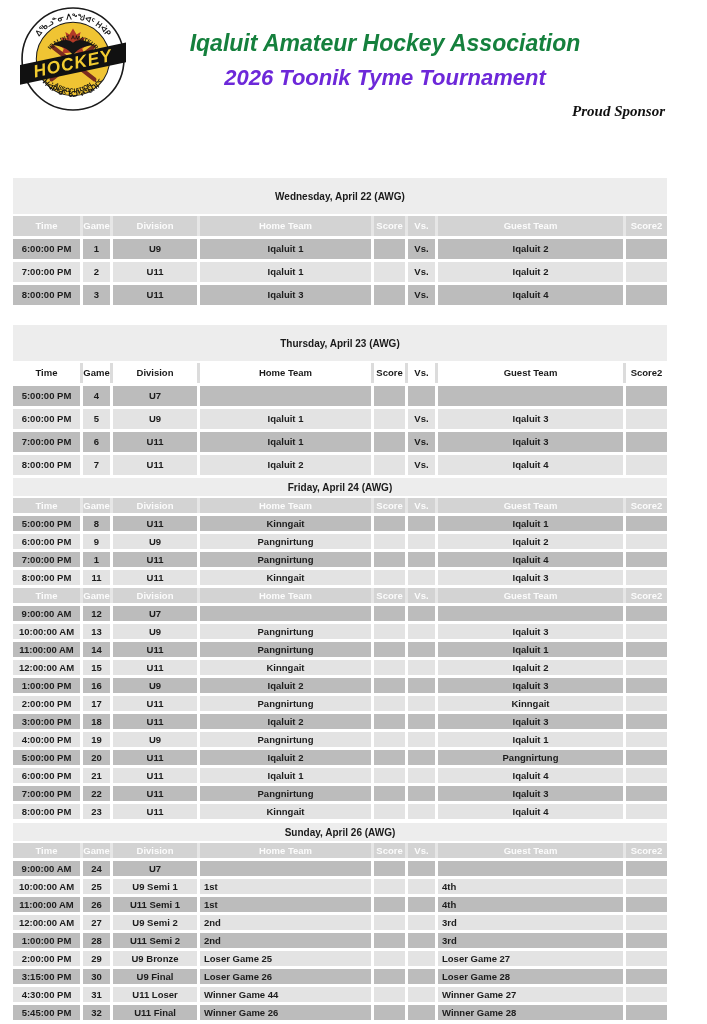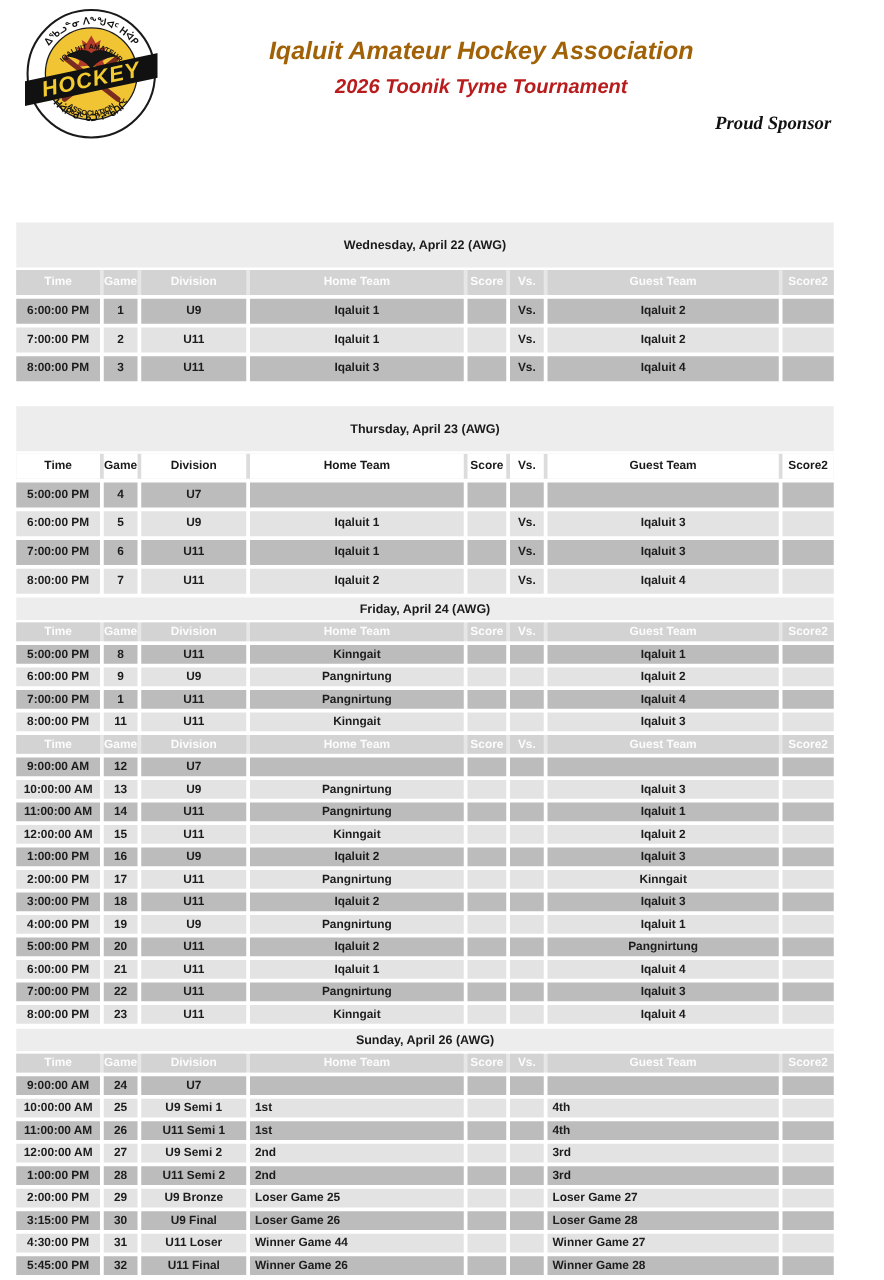--- a/index.html
+++ b/index.html
@@ -3,24 +3,24 @@
 <meta charset="utf-8">
 <style>
   html,body{margin:0;padding:0;}
   body{
     width:707px;height:1024px;background:#ffffff;overflow:hidden;
     font-family:"Liberation Sans", sans-serif;color:#1a1a1a;
   }
   .masthead{position:relative;height:172px;}
   .logo{position:absolute;left:20px;top:6px;width:106px;height:106px;}
   .titles{margin-left:105px;width:560px;text-align:center;padding-top:30px;}
-  .org-title{margin:0;font-size:20px;font-weight:bold;font-style:italic;color:#a16207;}
+  .org-title{margin:0;font-size:23px;font-weight:bold;font-style:italic;color:#15803d;}
   .cn-row{display:flex;align-items:center;justify-content:center;gap:5px;margin-top:5px;height:30px;}
   .cn-text{font-size:19px;font-weight:800;font-style:italic;color:#b5121e;letter-spacing:-0.3px;}
-  .tourn-title{margin:8px 0 0;font-size:16px;font-weight:bold;font-style:italic;color:#b91c1c;}
+  .tourn-title{margin:8px 0 0;font-size:22px;font-weight:bold;font-style:italic;color:#6d28d9;}
   .proud{margin:12px 0 0 88px;text-align:right;font-size:15px;font-weight:bold;font-style:italic;color:#111;font-family:Liberation Serif, serif;}
 
   .sched{margin-left:13px;width:654px;}
   .banner{
     background:#ededed;display:flex;align-items:center;justify-content:center;
     font-size:10px;font-weight:bold;color:#1a1a1a;
   }
   .grid{
     display:grid;
     grid-template-columns:67px 27px 84px 171px 31px 27px 185px 1fr;

